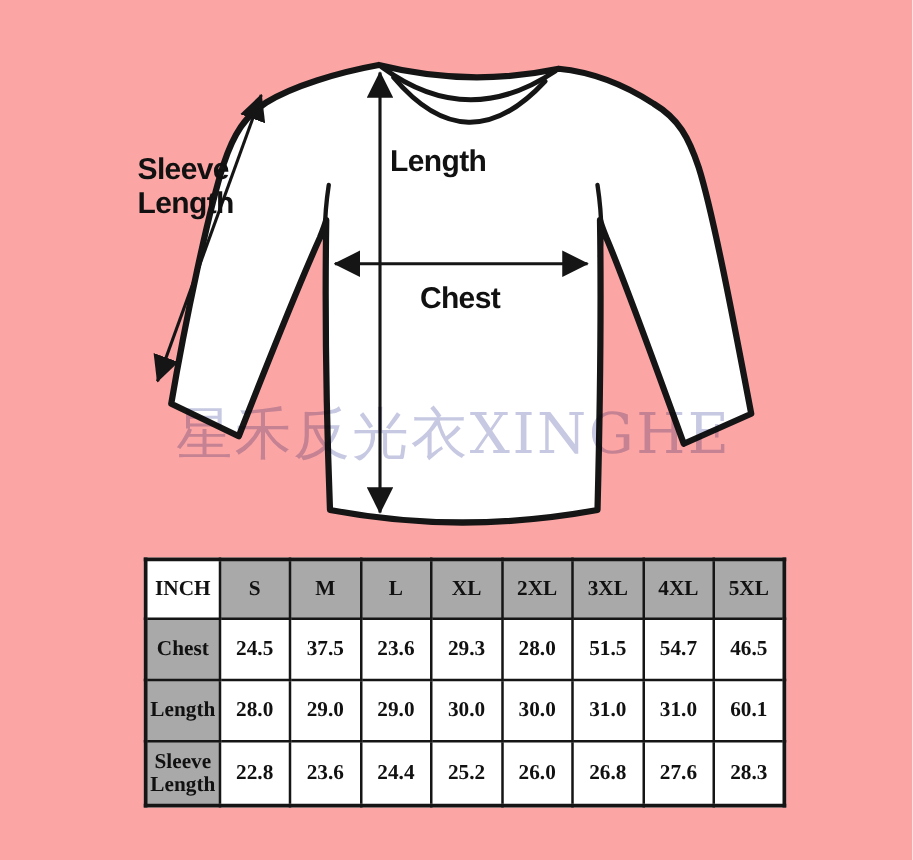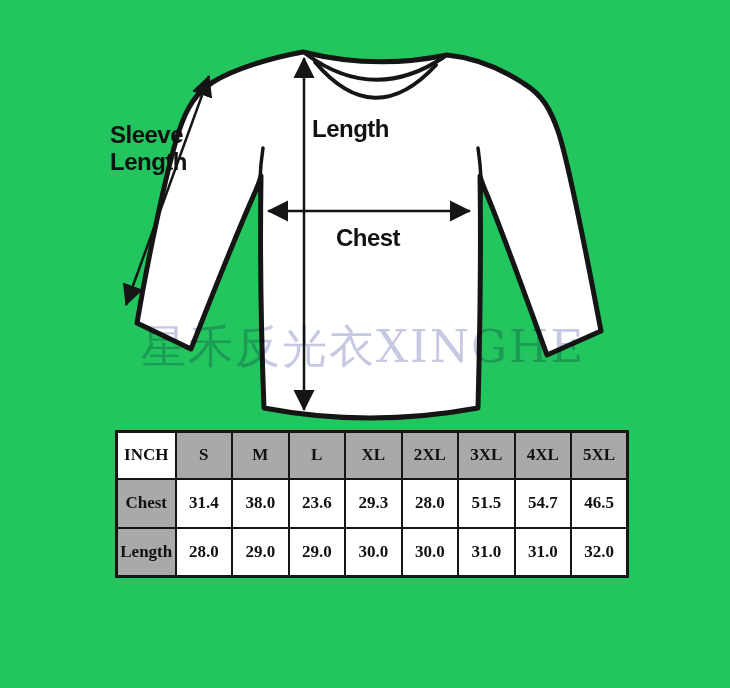--- a/index.html
+++ b/index.html
@@ -8,21 +8,21 @@
     --watermark: #c7c9e2;
     --cell-bg: #ffffff;
   }
   *{ margin:0; padding:0; box-sizing:border-box; }
   html,body{ background:#ffffff; }
   body{ font-family:"Liberation Sans", sans-serif; }
   .canvas{
     position:relative;
     width:730px;
     height:688px;
-    background:#22c55e;
+    background:#fca5a5;
     overflow:hidden;
   }
   
   .diagram{
     position:absolute; left:0; top:0;
     width:730px; height:445px;
   }
   .shirt-stroke{ fill:#ffffff; stroke:var(--line); stroke-width:5; stroke-linejoin:round; }
   .thin-stroke{ fill:none; stroke:var(--line); stroke-width:4; stroke-linecap:round; }
   .seam-stroke{ fill:none; stroke:var(--line); stroke-width:3.5; stroke-linecap:round; }
@@ -37,21 +37,21 @@
   }
   .watermark-text{
     font-family:"DejaVu Serif","Liberation Serif", serif;
     font-size:45px;
     fill:var(--watermark);
     mix-blend-mode:multiply;
     letter-spacing:2px;
   }
   
   .size-table-wrap{
-    position:absolute; left:115px; top:430px;
+    position:absolute; left:115px; top:446px;
     width:514px;
   }
   table.size-table{
     border-collapse:collapse;
     table-layout:fixed;
     width:514px;
     border:3px solid var(--line);
     background:#ffffff;
   }
   .size-table th, .size-table td{
@@ -144,37 +144,48 @@
           <th>XL</th>
           <th>2XL</th>
           <th>3XL</th>
           <th>4XL</th>
           <th>5XL</th>
         </tr>
       </thead>
       <tbody>
         <tr>
           <td class="row-label">Chest</td>
-          <td class="value-cell">31.4</td>
-          <td class="value-cell">38.0</td>
+          <td class="value-cell">24.5</td>
+          <td class="value-cell">37.5</td>
           <td class="value-cell">23.6</td>
           <td class="value-cell">29.3</td>
           <td class="value-cell">28.0</td>
           <td class="value-cell">51.5</td>
           <td class="value-cell">54.7</td>
           <td class="value-cell">46.5</td>
         </tr>
         <tr>
           <td class="row-label">Length</td>
           <td class="value-cell">28.0</td>
           <td class="value-cell">29.0</td>
           <td class="value-cell">29.0</td>
           <td class="value-cell">30.0</td>
           <td class="value-cell">30.0</td>
           <td class="value-cell">31.0</td>
           <td class="value-cell">31.0</td>
-          <td class="value-cell">32.0</td>
+          <td class="value-cell">60.1</td>
+        </tr>
+        <tr class="last-row">
+          <td class="row-label">Sleeve Length</td>
+          <td class="value-cell">22.8</td>
+          <td class="value-cell">23.6</td>
+          <td class="value-cell">24.4</td>
+          <td class="value-cell">25.2</td>
+          <td class="value-cell">26.0</td>
+          <td class="value-cell">26.8</td>
+          <td class="value-cell">27.6</td>
+          <td class="value-cell">28.3</td>
         </tr>
       </tbody>
     </table>
   </div>
 
 </div>
 
 </body></html>

